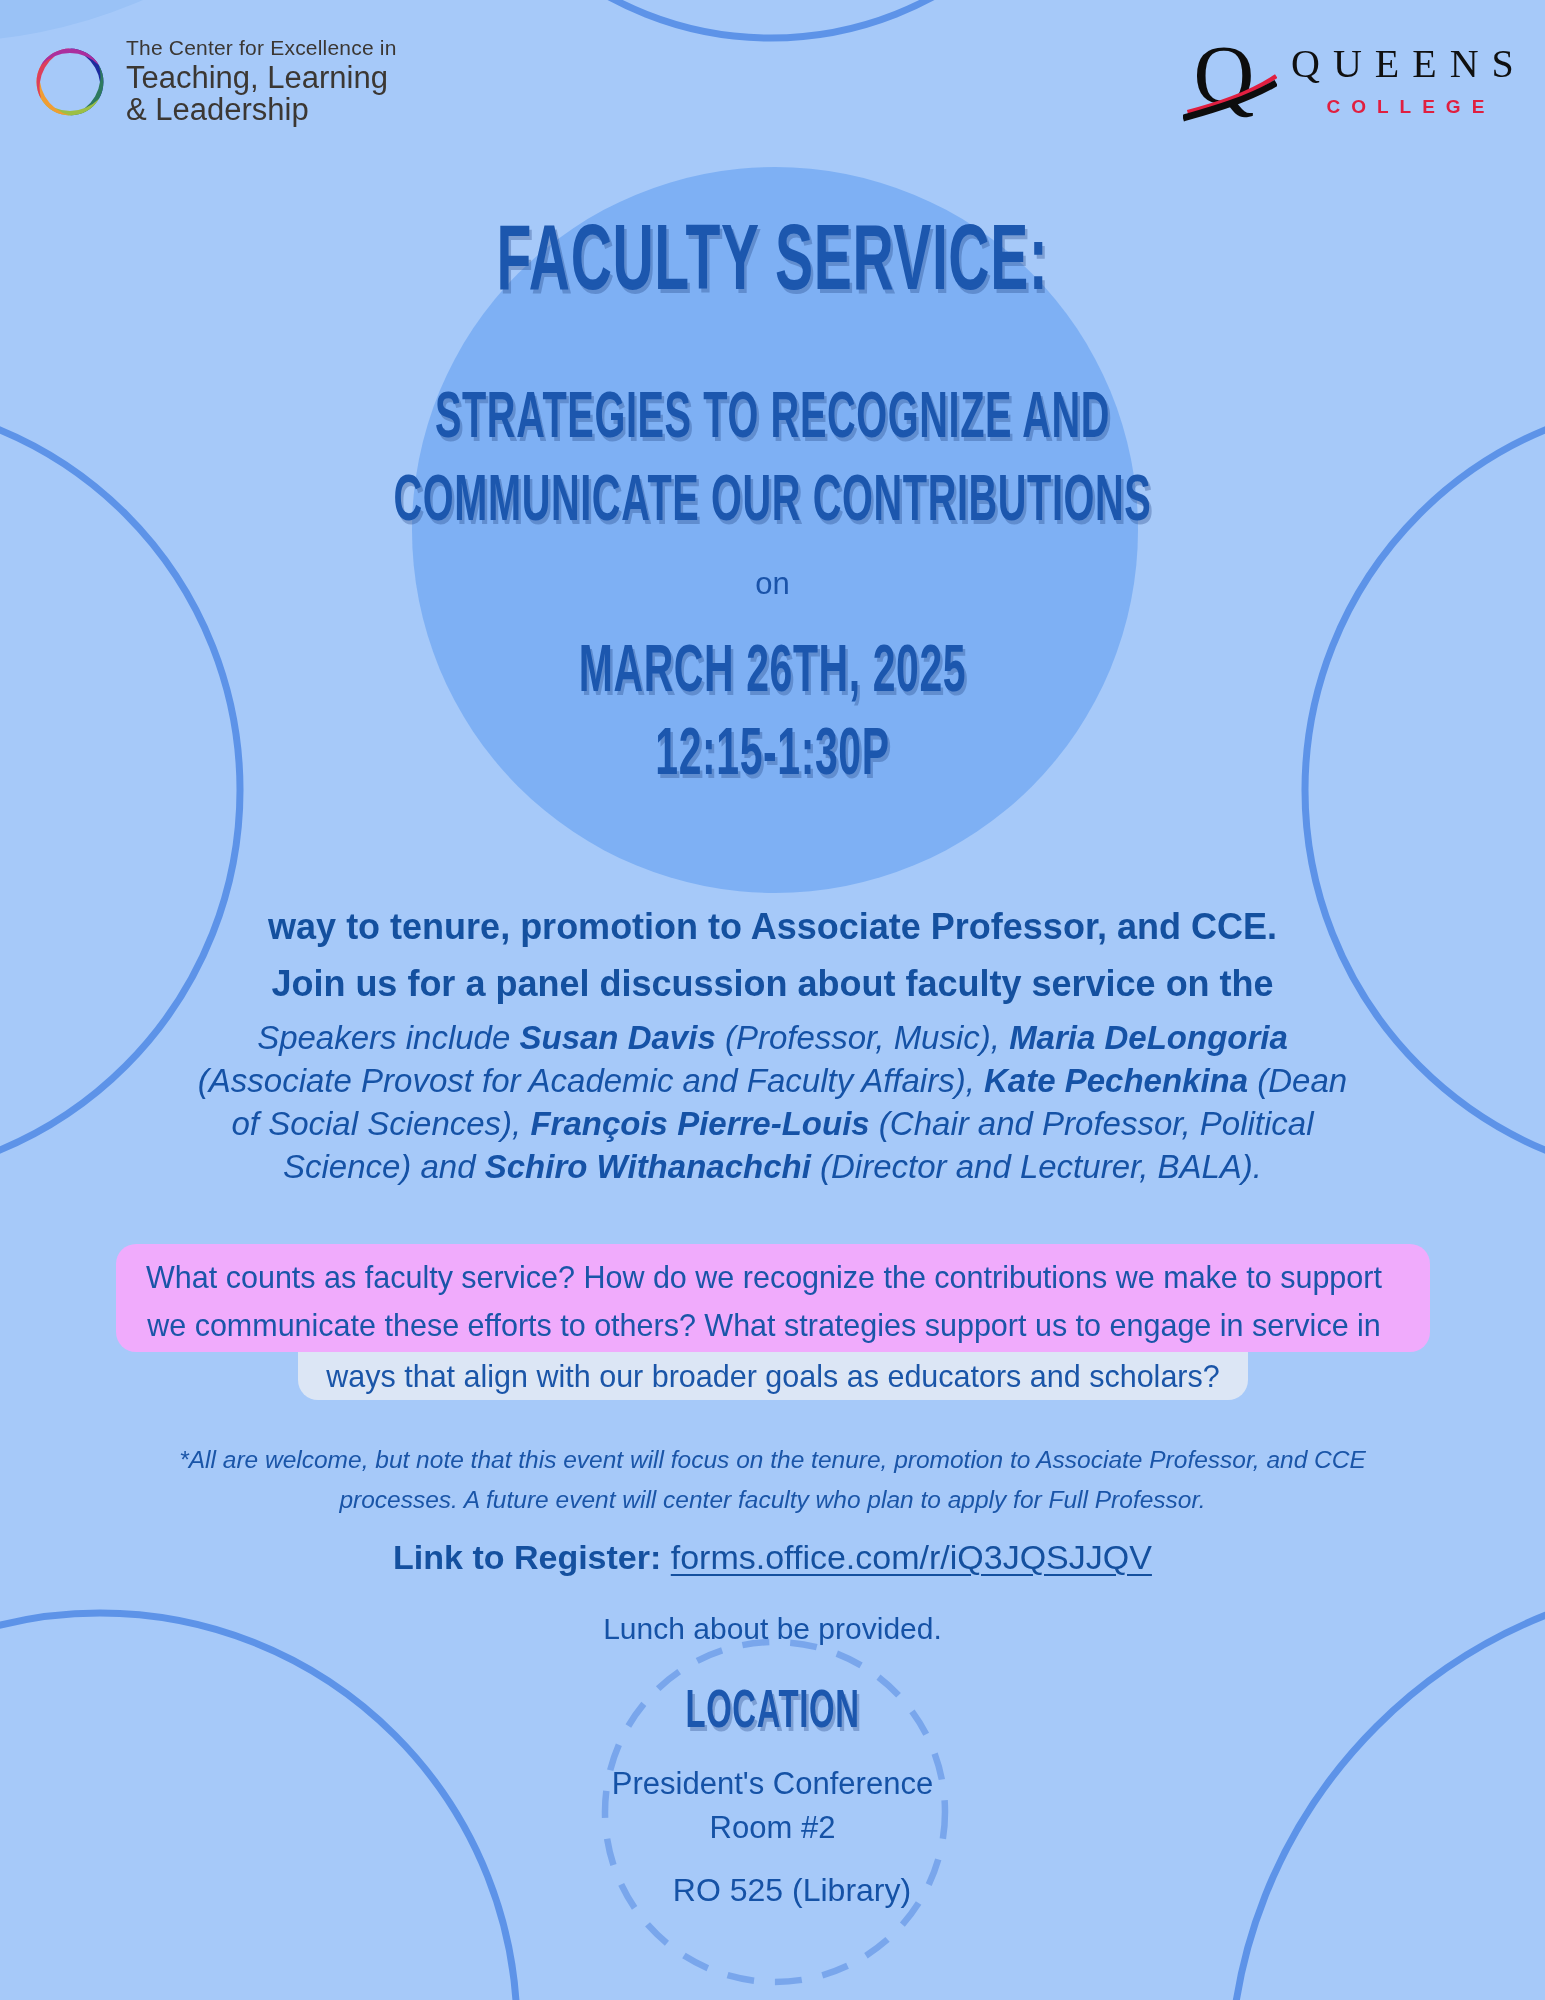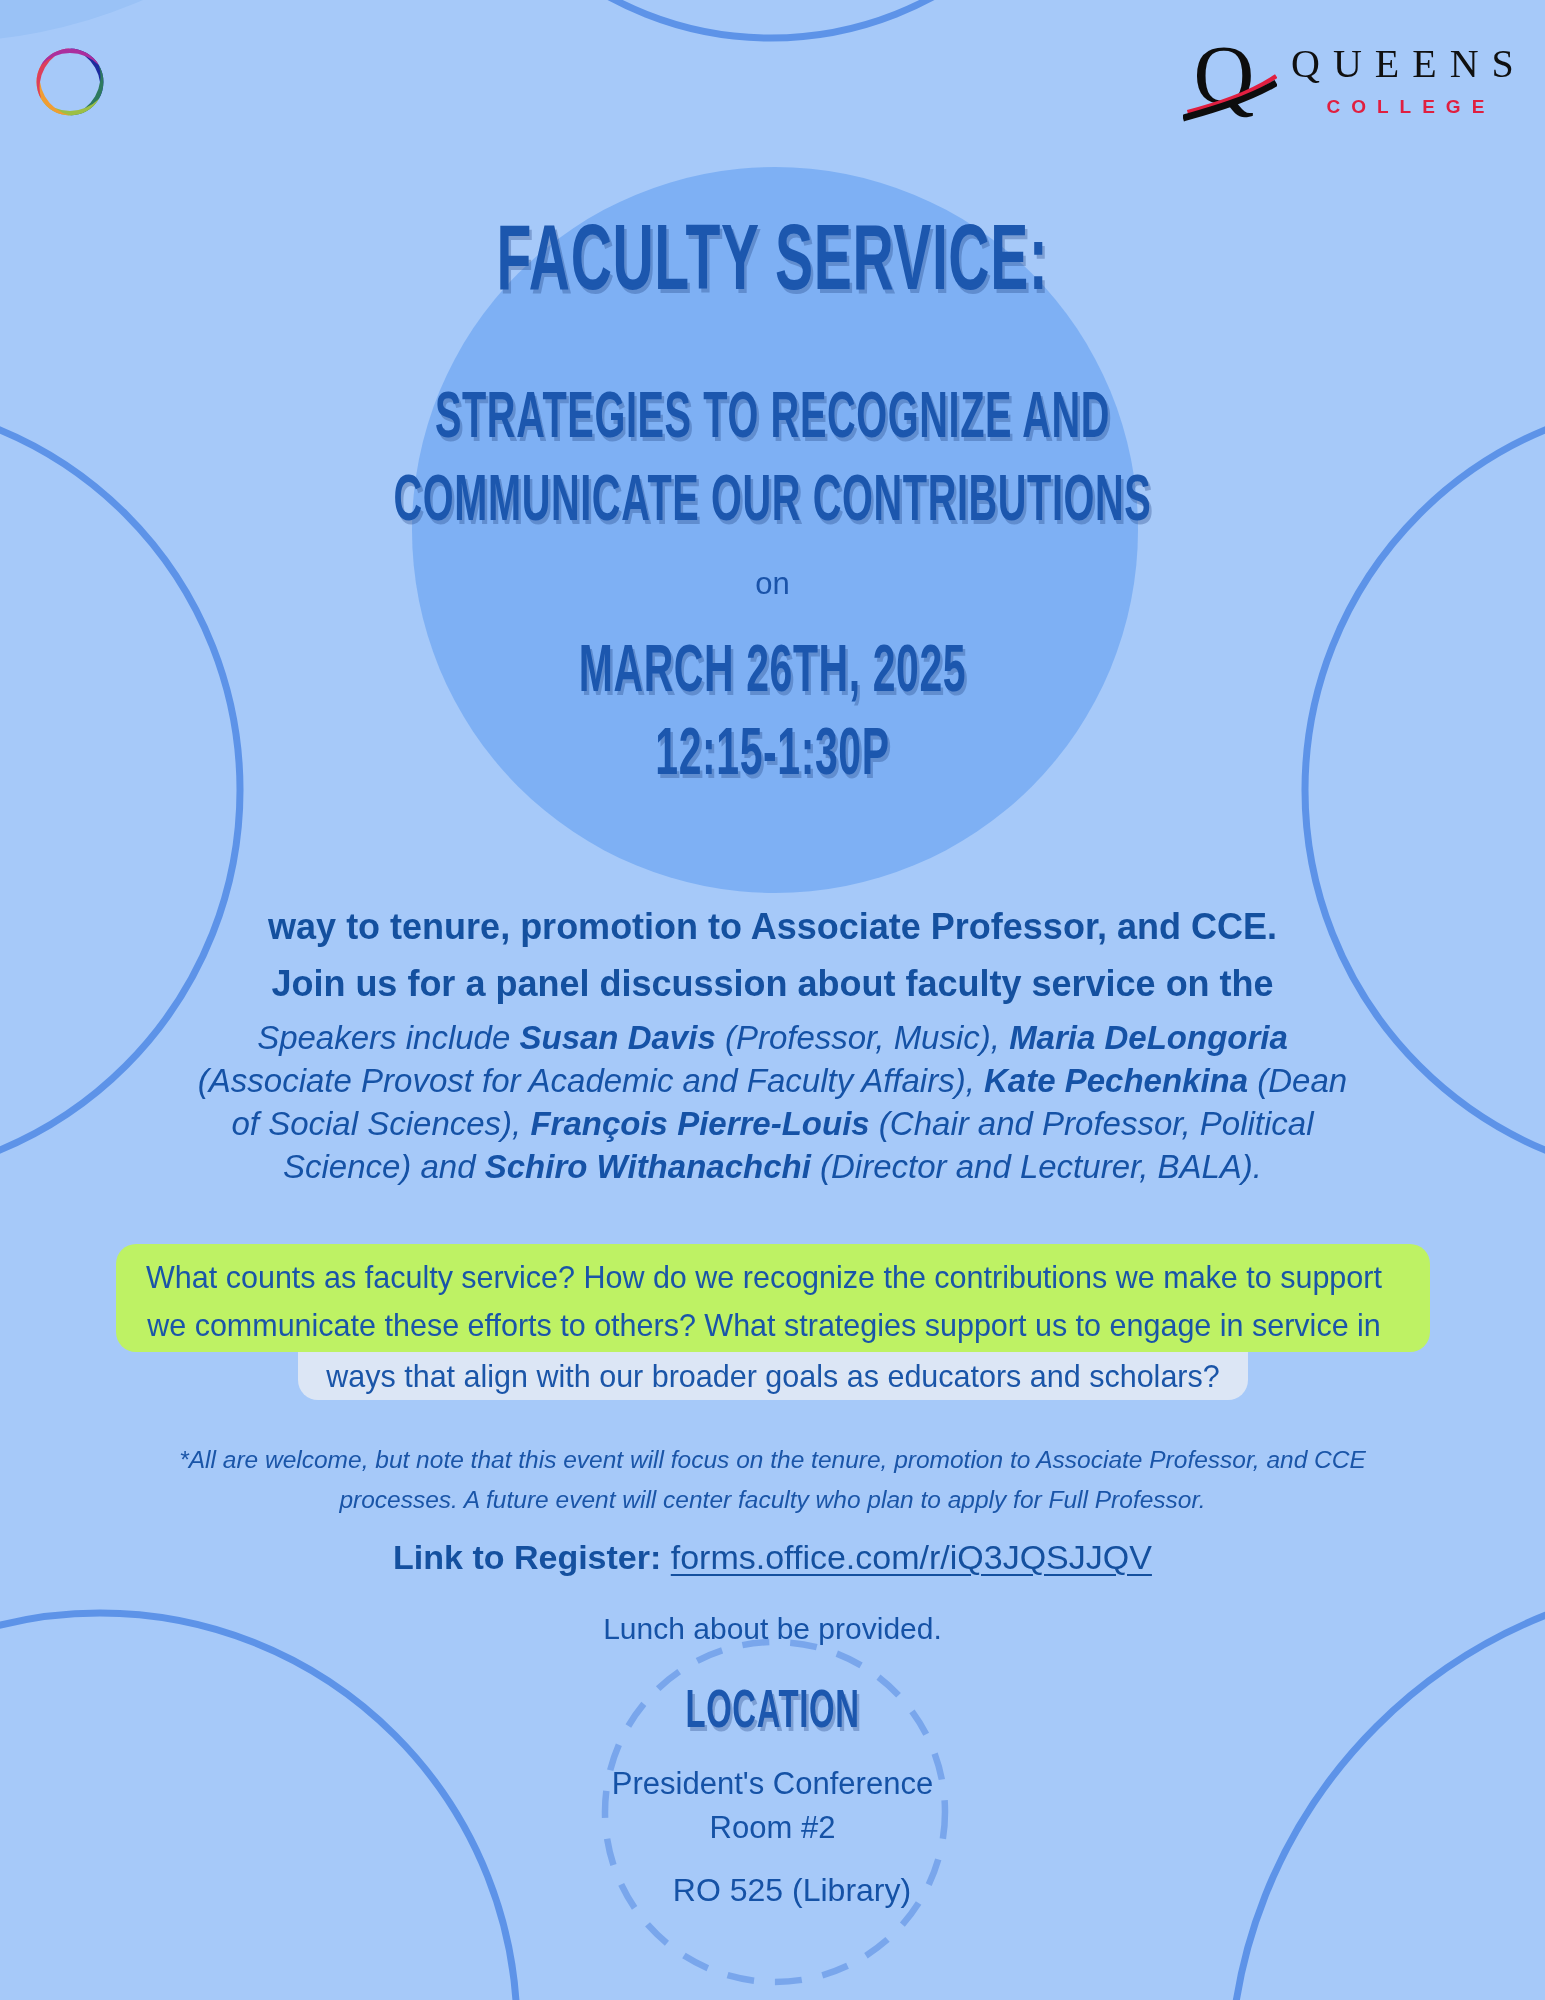--- a/index.html
+++ b/index.html
@@ -37,21 +37,21 @@
   .hero-sub2{top:461px;font-size:64px;}
   .hero-on{top:566px;font-size:31px;color:#1a53a9;}
   .hero-date{top:630px;font-size:66px;}
   .hero-time{top:713px;font-size:66px;}
 
   
   .intro{top:898px;font-size:36px;font-weight:700;line-height:57px;color:#14509f;}
   .speakers{top:1016px;font-size:33px;font-style:italic;line-height:43px;color:#1552a6;}
   .speakers b{font-weight:700;}
   .questions{top:1244px;left:116px;width:1314px;color:#1a55a8;font-size:30.5px;}
-  .q-block{background:#bef264;border-radius:20px;padding:9px 18px 3px 0;text-align:center;}
+  .q-block{background:#f0abfc;border-radius:20px;padding:9px 18px 3px 0;text-align:center;}
   .q-line{line-height:48px;text-align:center;}
   .q-last{background:#dce6f5;border-radius:0 0 20px 20px;width:fit-content;margin:0 auto;padding:0 28px;line-height:48px;}
   .footnote{top:1440px;font-size:24.5px;font-style:italic;line-height:40px;color:#1a55a8;}
   .register{top:1538px;font-size:34px;color:#14509f;}
   .register .lbl{font-weight:700;}
   .register .url{text-decoration:underline;text-underline-offset:5px;text-decoration-thickness:2px;cursor:pointer;}
   .lunch{top:1612px;font-size:30px;color:#1552a6;}
 
   
   .loc-title{top:1678px;font-size:53px;}
@@ -81,20 +81,25 @@
       <g>
         <path d="M50 12 A38 38 0 0 1 82.9 69 A46 46 0 0 0 50 12 Z" fill="#1c2b9e" transform="rotate(0 50 50)"></path>
         <path d="M50 12 A38 38 0 0 1 82.9 69 A46 46 0 0 0 50 12 Z" fill="#2e7a5f" transform="rotate(60 50 50)"></path>
         <path d="M50 12 A38 38 0 0 1 82.9 69 A46 46 0 0 0 50 12 Z" fill="#9dbf45" transform="rotate(120 50 50)"></path>
         <path d="M50 12 A38 38 0 0 1 82.9 69 A46 46 0 0 0 50 12 Z" fill="#f09d33" transform="rotate(180 50 50)"></path>
         <path d="M50 12 A38 38 0 0 1 82.9 69 A46 46 0 0 0 50 12 Z" fill="#dd3f5b" transform="rotate(240 50 50)"></path>
         <path d="M50 12 A38 38 0 0 1 82.9 69 A46 46 0 0 0 50 12 Z" fill="#ab2f9e" transform="rotate(300 50 50)"></path>
       </g>
     </svg>
   </span>
+  <div class="ctl-text">
+    <div class="l1">The Center for Excellence in</div>
+    <div class="l2">Teaching, Learning</div>
+    <div class="l3">&amp; Leadership</div>
+  </div>
 </div>
 
 <div class="abs qc-logo">
   <span>
     <svg width="94" height="108" viewBox="0 0 125 125">
       <text x="14" y="97" font-family="Liberation Serif, serif" font-size="112" fill="#0d0d0d">Q</text>
       <path d="M6 108 C 44 98, 86 85, 124 60" stroke="#e01f40" stroke-width="6" fill="none"></path>
       <path d="M0 116 C 38 105, 82 93, 124 69" stroke="#0d0d0d" stroke-width="9" fill="none"></path>
     </svg>
   </span>

